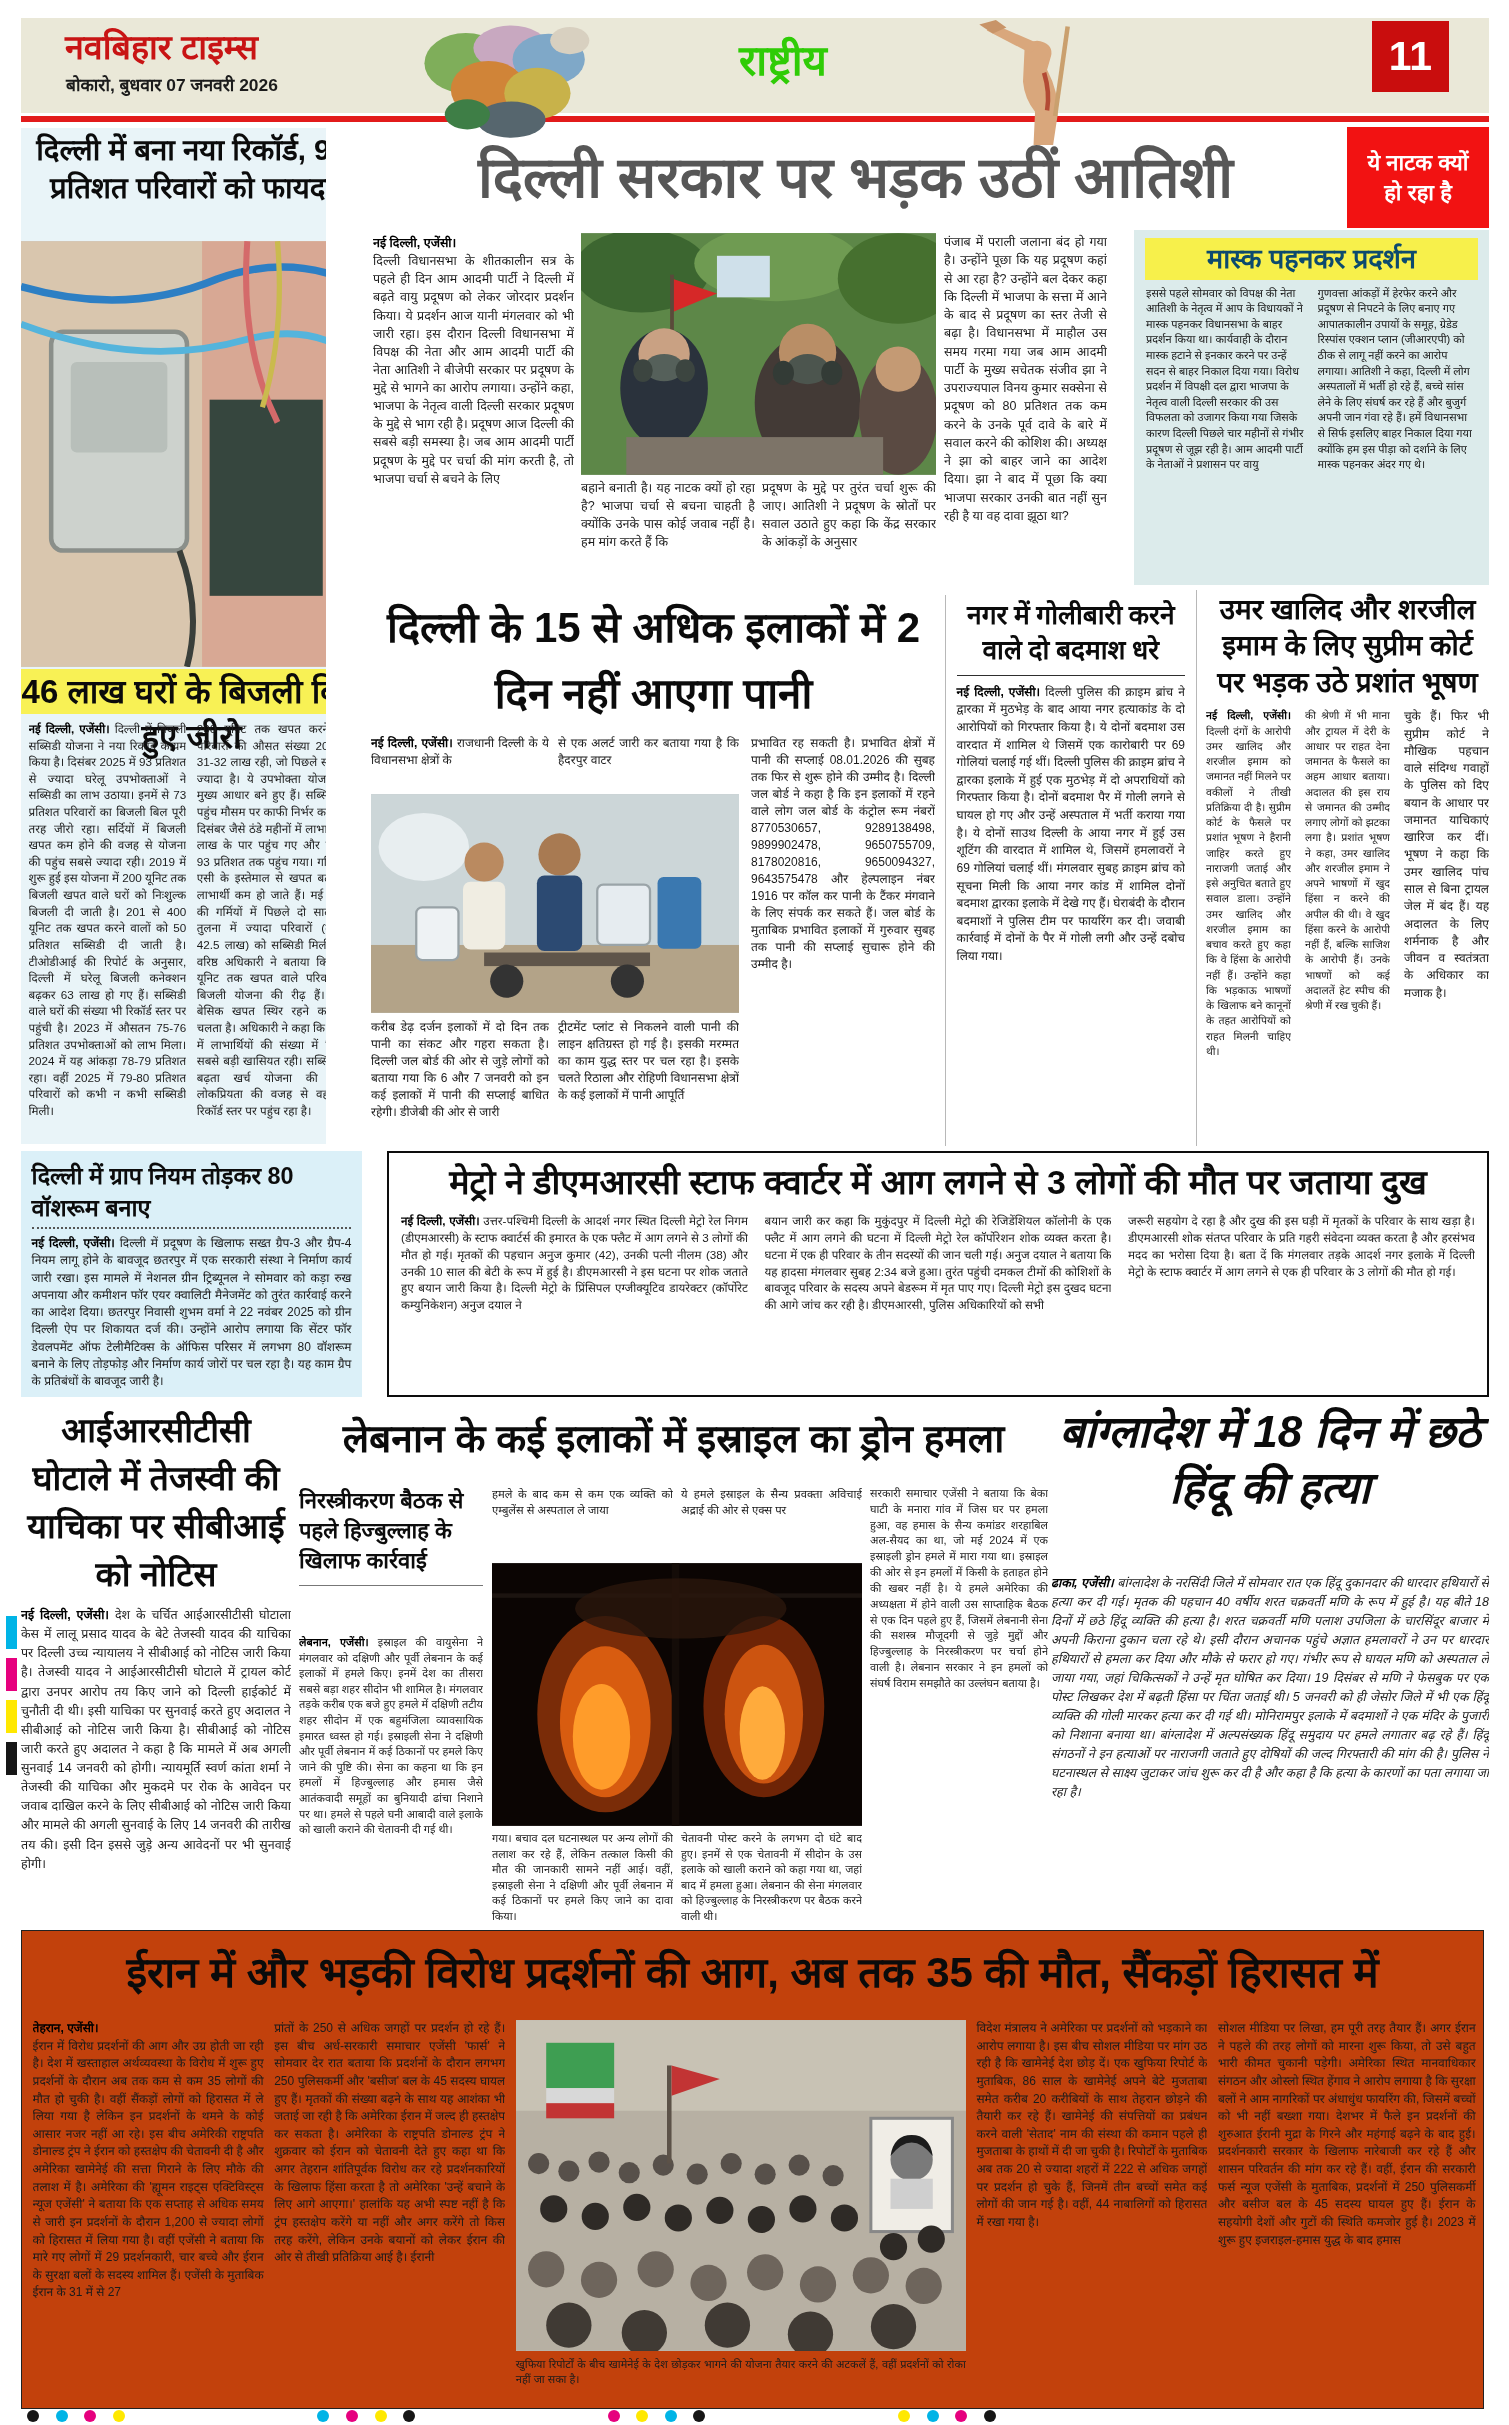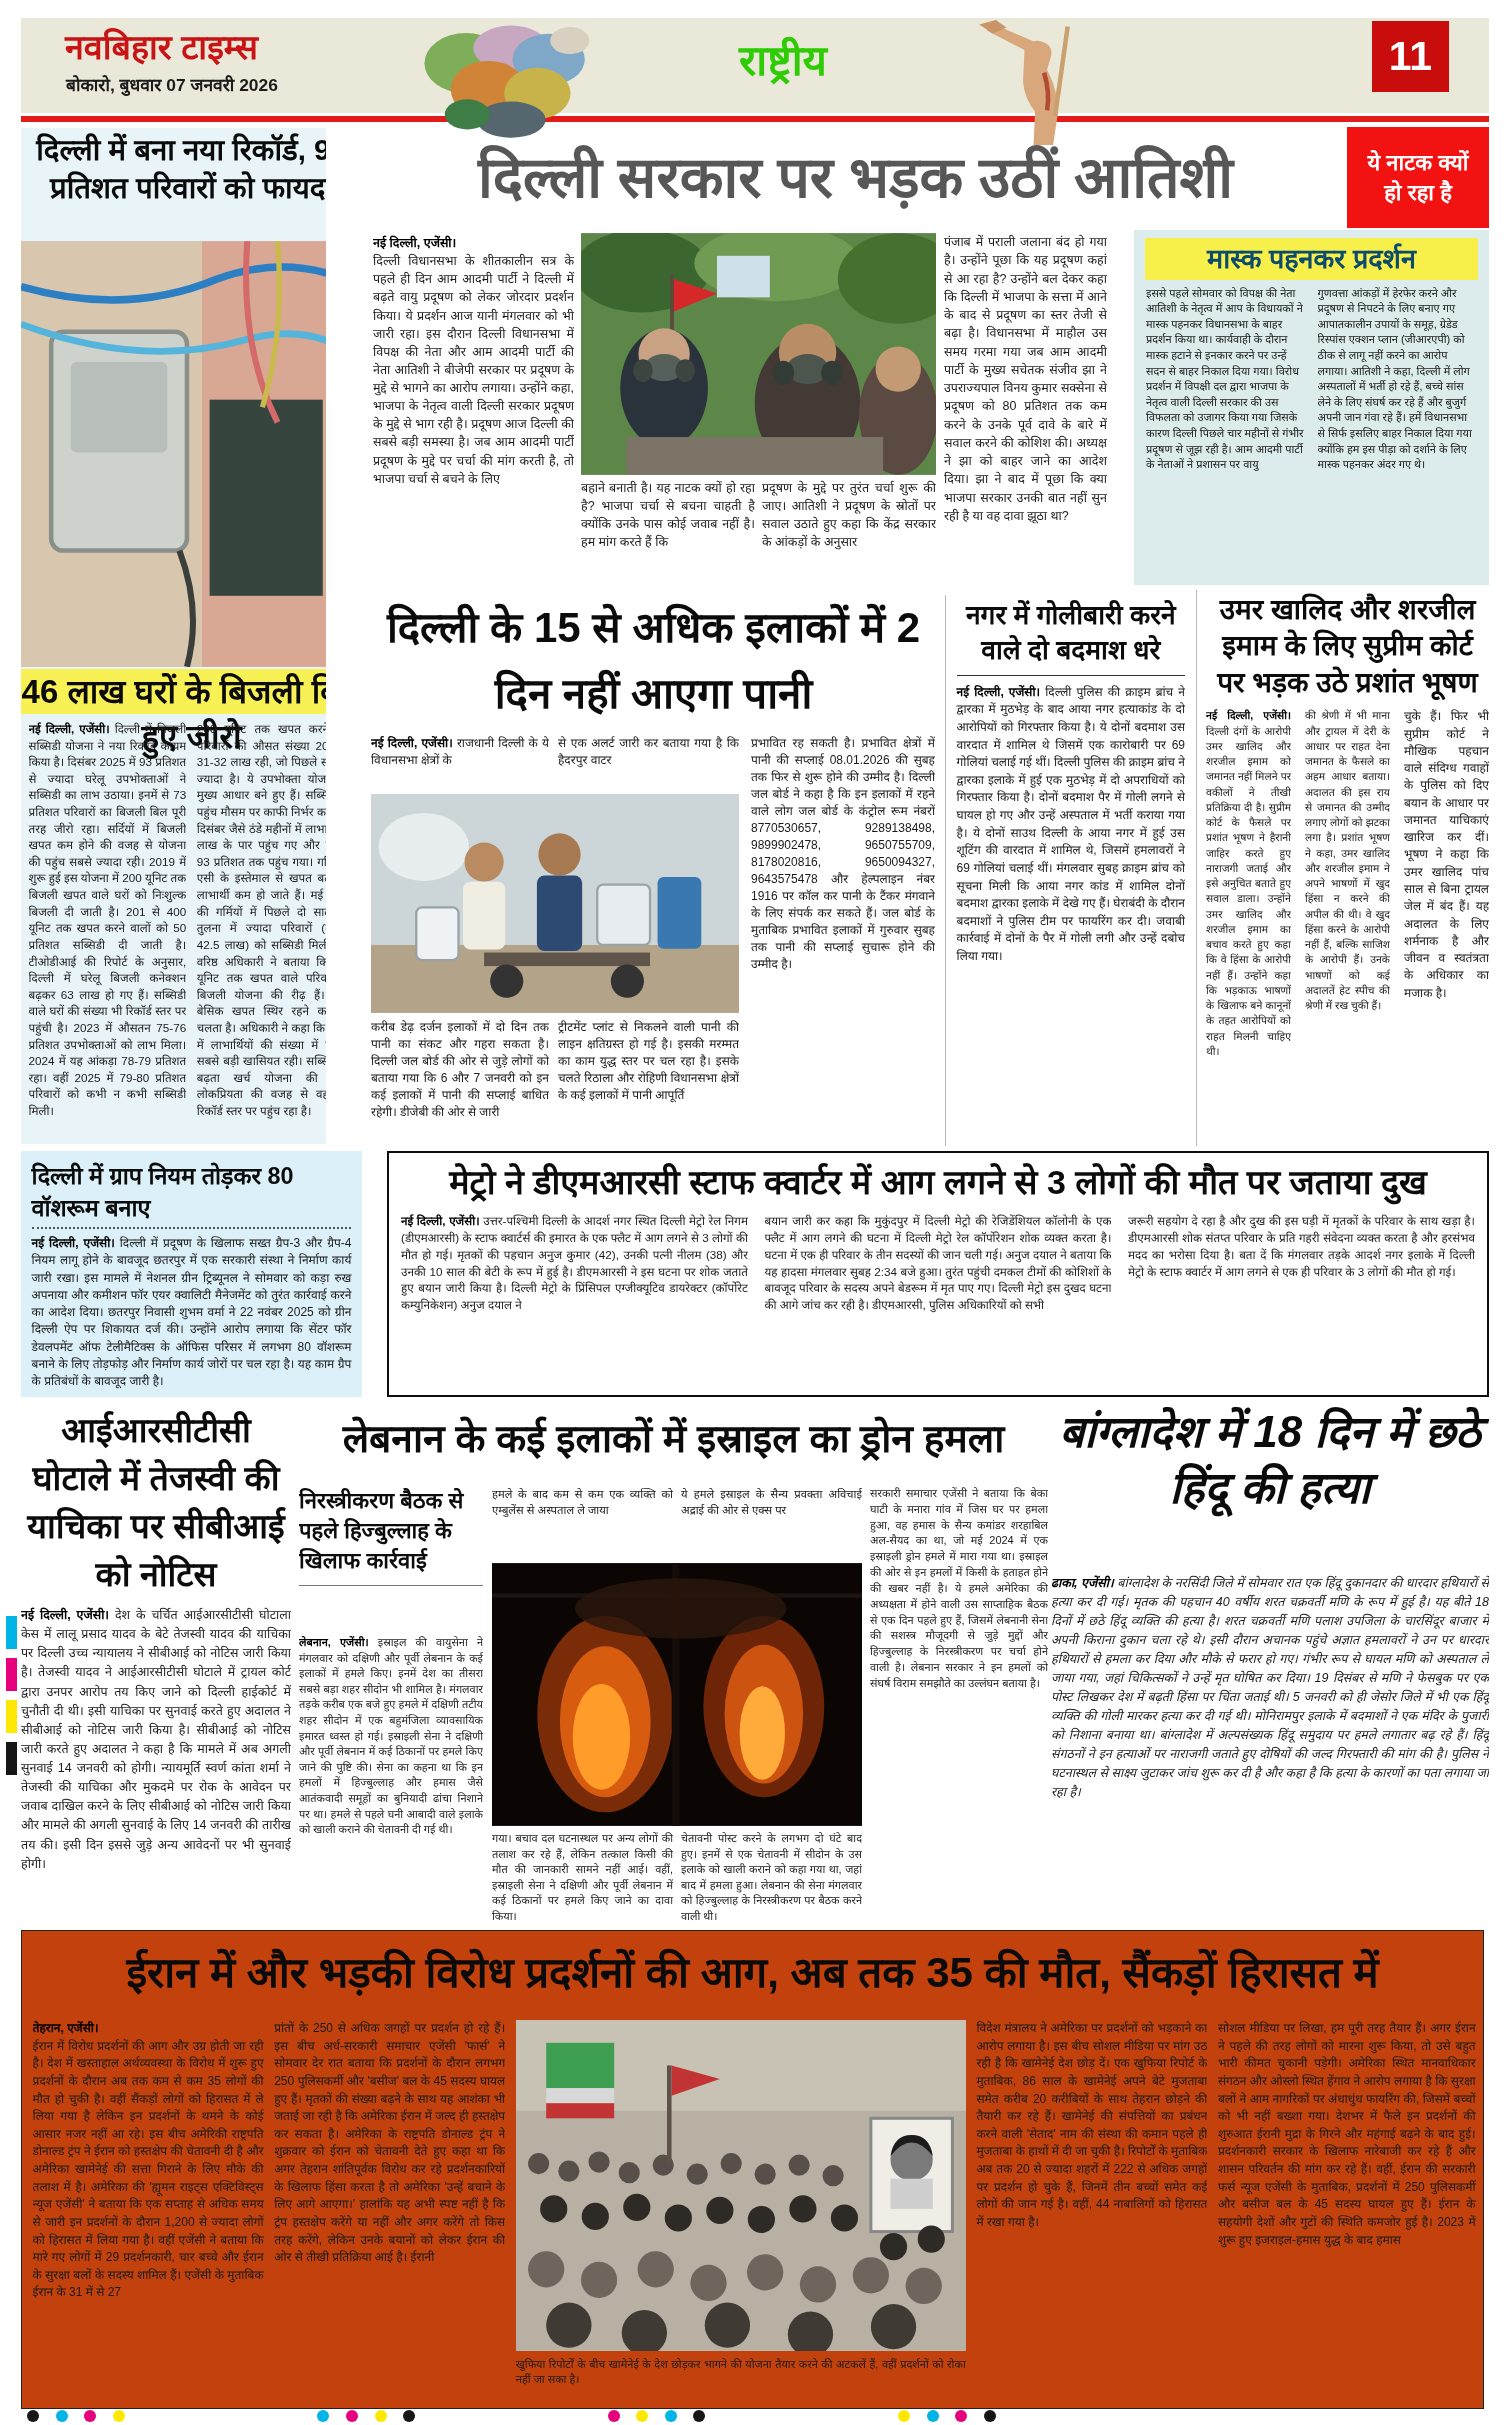--- a/index.html
+++ b/index.html
@@ -140,21 +140,21 @@
         <rect x="150" y="210" width="220" height="18" fill="#5f554a"></rect>
         <circle cx="180" cy="248" r="22" fill="#333"></circle>
         <circle cx="340" cy="248" r="22" fill="#333"></circle>
       </svg>
     </div>
     <div class="abs body-txt" style="left:0;top:424px;width:178px;height:127px;font-size:12px;line-height:1.42;overflow:hidden;">करीब डेढ़ दर्जन इलाकों में दो दिन तक पानी का संकट और गहरा सकता है। दिल्ली जल बोर्ड की ओर से जुड़े लोगों को बताया गया कि 6 और 7 जनवरी को इन कई इलाकों में पानी की सप्लाई बाधित रहेगी। डीजेबी की ओर से जारी</div>
     <div class="abs body-txt" style="left:187px;top:424px;width:181px;height:127px;font-size:12px;line-height:1.42;overflow:hidden;">ट्रीटमेंट प्लांट से निकलने वाली पानी की लाइन क्षतिग्रस्त हो गई है। इसकी मरम्मत का काम युद्ध स्तर पर चल रहा है। इसके चलते रिठाला और रोहिणी विधानसभा क्षेत्रों के कई इलाकों में पानी आपूर्ति</div>
   </section>
 
   <section class="abs" style="left:945px;top:595px;width:240px;height:551px;border-left:0.8px solid #b8b8b8;padding-left:10.6px;overflow:hidden;">
-    <h3 class="hl" style="margin:3px 0 0;font-size:26.4px;line-height:1.32;border-bottom:1.5px solid #2e2e2e;padding-bottom:7.5px;">नगर में गोलीबारी करने वाले दो बदमाश धरे</h3>
+    <h3 class="hl" style="margin:3px 0 0;font-size:26.4px;line-height:1.32;border-bottom:1.5px solid #2e2e2e;padding-bottom:7.5px;font-family:Liberation Serif, serif;">नगर में गोलीबारी करने वाले दो बदमाश धरे</h3>
     <p class="body-txt" style="margin:7.5px 0 0;font-size:12px;line-height:1.47;"><b class="dl">नई दिल्ली, एजेंसी।</b> <span>दिल्ली पुलिस की क्राइम ब्रांच ने द्वारका में मुठभेड़ के बाद आया नगर हत्याकांड के दो आरोपियों को गिरफ्तार किया है। ये दोनों बदमाश उस वारदात में शामिल थे जिसमें एक कारोबारी पर 69 गोलियां चलाई गई थीं। दिल्ली पुलिस की क्राइम ब्रांच ने द्वारका इलाके में हुई एक मुठभेड़ में दो अपराधियों को गिरफ्तार किया है। दोनों बदमाश पैर में गोली लगने से घायल हो गए और उन्हें अस्पताल में भर्ती कराया गया है। ये दोनों साउथ दिल्ली के आया नगर में हुई उस शूटिंग की वारदात में शामिल थे, जिसमें हमलावरों ने 69 गोलियां चलाई थीं। मंगलवार सुबह क्राइम ब्रांच को सूचना मिली कि आया नगर कांड में शामिल दोनों बदमाश द्वारका इलाके में देखे गए हैं। घेराबंदी के दौरान बदमाशों ने पुलिस टीम पर फायरिंग कर दी। जवाबी कार्रवाई में दोनों के पैर में गोली लगी और उन्हें दबोच लिया गया।</span></p>
   </section>
 
   <section class="abs" style="left:1196px;top:590px;width:293px;height:556px;border-left:0.8px solid #b8b8b8;padding-left:9px;overflow:hidden;">
     <h3 class="hl" style="margin:1.5px 0 6px;font-size:28px;line-height:1.32;">उमर खालिद और शरजील इमाम के लिए सुप्रीम कोर्ट पर भड़क उठे प्रशांत भूषण</h3>
     <div class="cols" style="gap:14px;height:408px;overflow:hidden;">
       <div class="body-txt" style="font-size:10.6px;line-height:1.44;"><b class="dl">नई दिल्ली, एजेंसी।</b> <span>दिल्ली दंगों के आरोपी उमर खालिद और शरजील इमाम को जमानत नहीं मिलने पर वकीलों ने तीखी प्रतिक्रिया दी है। सुप्रीम कोर्ट के फैसले पर प्रशांत भूषण ने हैरानी जाहिर करते हुए नाराजगी जताई और इसे अनुचित बताते हुए सवाल डाला। उन्होंने उमर खालिद और शरजील इमाम का बचाव करते हुए कहा कि वे हिंसा के आरोपी नहीं हैं। उन्होंने कहा कि भड़काऊ भाषणों के खिलाफ बने कानूनों के तहत आरोपियों को राहत मिलनी चाहिए थी।</span></div>
       <div class="body-txt" style="font-size:10.6px;line-height:1.44;">की श्रेणी में भी माना और ट्रायल में देरी के आधार पर राहत देना जमानत के फैसले का अहम आधार बताया। अदालत की इस राय से जमानत की उम्मीद लगाए लोगों को झटका लगा है। प्रशांत भूषण ने कहा, उमर खालिद और शरजील इमाम ने अपने भाषणों में खुद हिंसा न करने की अपील की थी। वे खुद हिंसा करने के आरोपी नहीं हैं, बल्कि साजिश के आरोपी हैं। उनके भाषणों को कई अदालतें हेट स्पीच की श्रेणी में रख चुकी हैं।</div>
       <div class="body-txt" style="font-size:12px;line-height:1.44;">चुके हैं। फिर भी सुप्रीम कोर्ट ने मौखिक पहचान वाले संदिग्ध गवाहों के पुलिस को दिए बयान के आधार पर जमानत याचिकाएं खारिज कर दीं। भूषण ने कहा कि उमर खालिद पांच साल से बिना ट्रायल जेल में बंद हैं। यह अदालत के लिए शर्मनाक है और जीवन व स्वतंत्रता के अधिकार का मजाक है।</div>
     </div>

